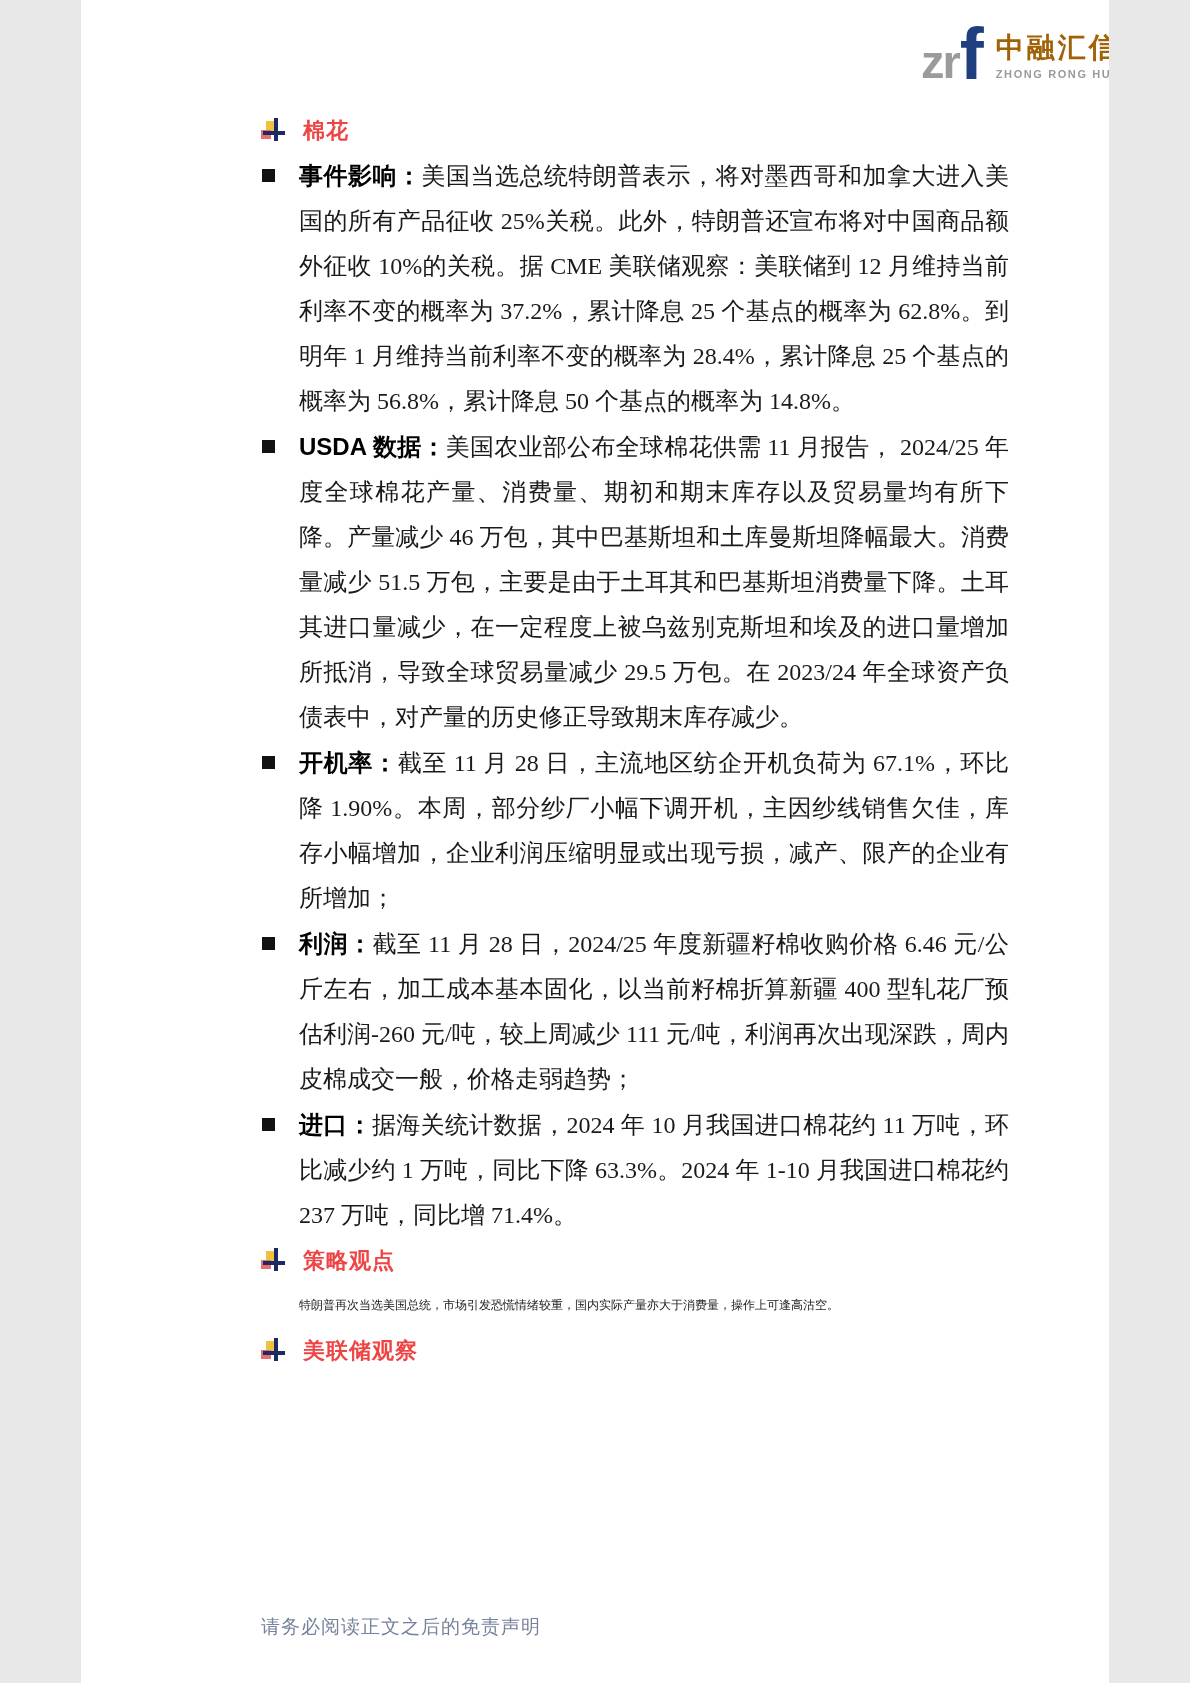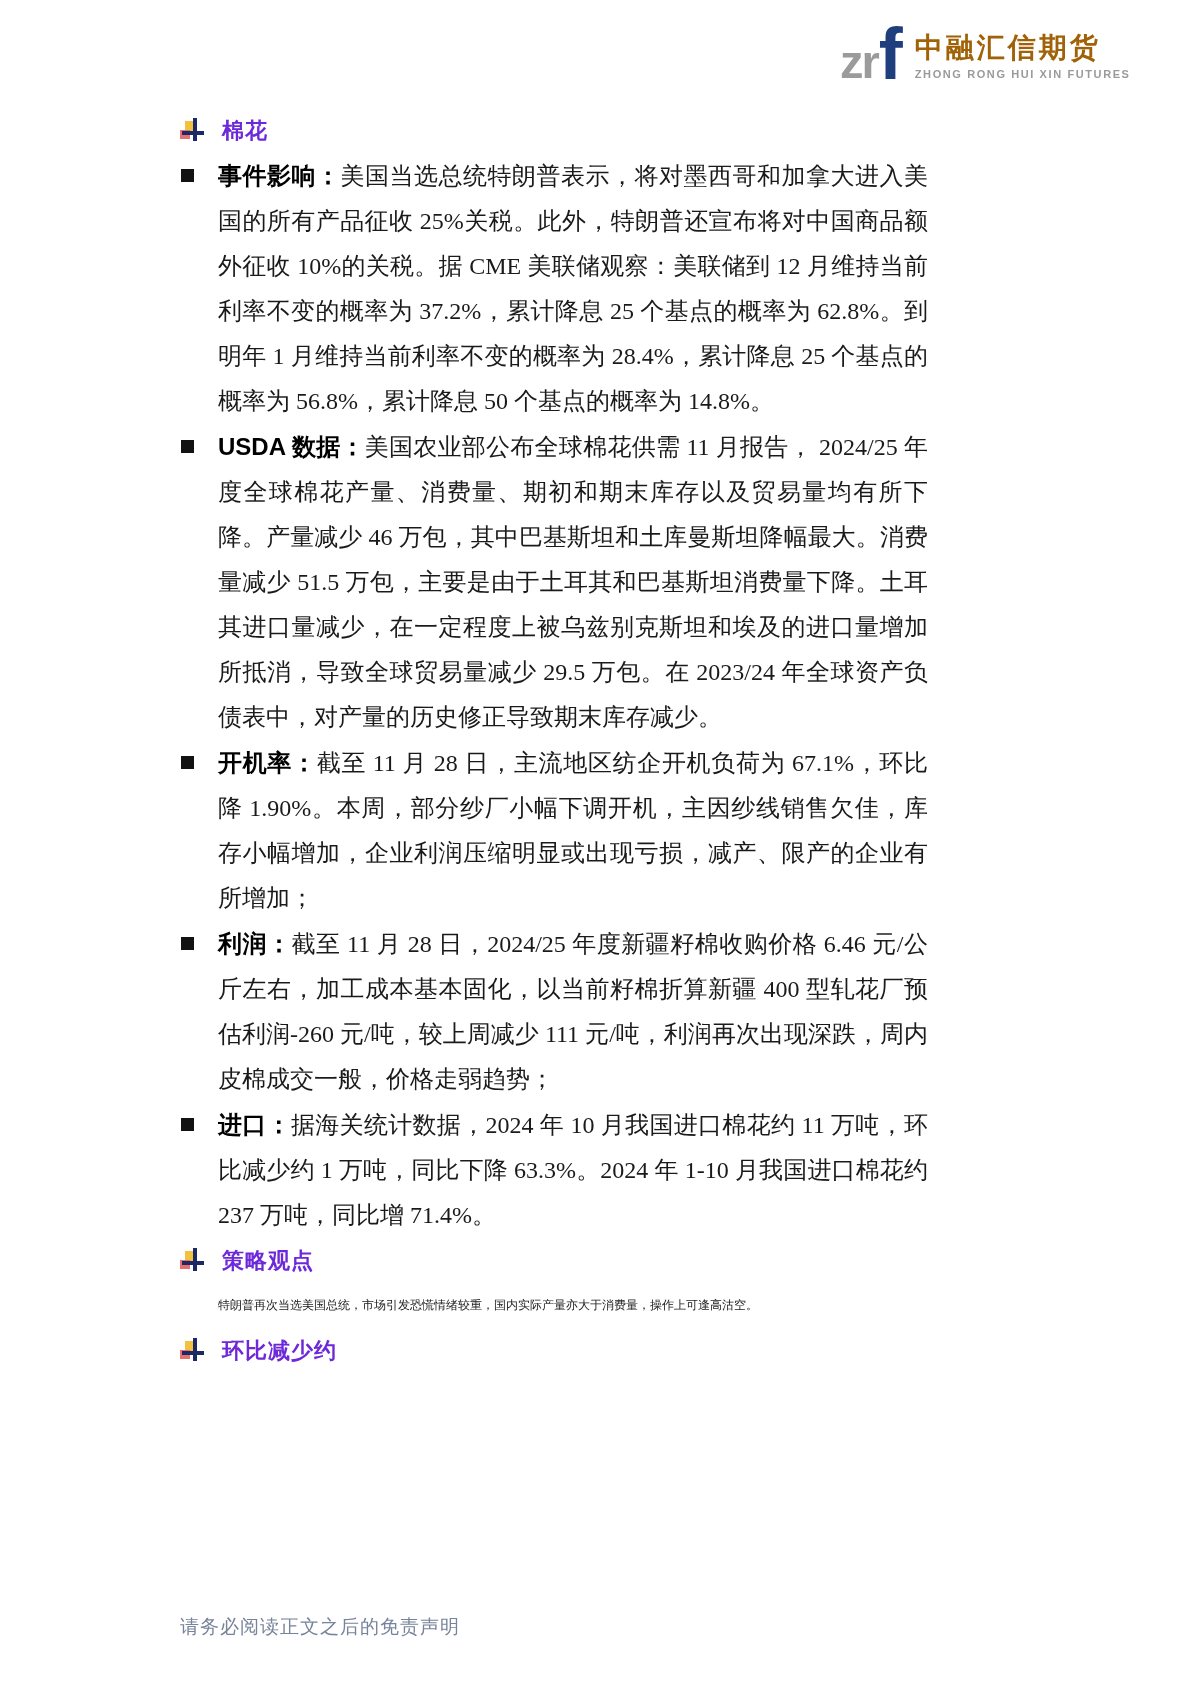--- a/index.html
+++ b/index.html
@@ -1,18 +1,18 @@
 <!DOCTYPE html>
 <html><head>
 <meta charset="utf-8">
 <style>
   html,body{margin:0;padding:0;background:#e8e8e8;}
   .page{
     position:relative;
-    width:1190px;height:1683px;
+    width:1028px;height:1683px;
     margin:0 auto;
     background:#ffffff;
     font-family:"Liberation Serif","DejaVu Serif",serif;
     color:#1a1a1a;
     overflow:hidden;
   }
 
   
   .logo{
     position:absolute;top:24px;left:840px;
@@ -42,21 +42,21 @@
 
   
   .content{position:absolute;left:180px;top:108px;width:760px;}
 
   .section-header{
     display:flex;align-items:center;gap:17px;
     height:45px;margin:0;
   }
   .section-title{
     font-family:"Liberation Sans","DejaVu Sans",sans-serif;
-    font-size:22px;font-weight:bold;color:#6d28d9;
+    font-size:22px;font-weight:bold;color:#ef4444;
     letter-spacing:1px;
   }
 
   
   .plus-icon{position:relative;width:25px;height:26px;flex:none;display:inline-block;}
   .plus-icon .yel{position:absolute;left:5px;top:3px;width:11px;height:11px;background:#f2c23e;}
   .plus-icon .red{position:absolute;left:0px;top:12px;width:10px;height:9px;background:#e4716f;}
   .plus-icon .vbar{position:absolute;left:13px;top:0px;width:4px;height:23px;background:#1b2a66;}
   .plus-icon .hbar{position:absolute;left:2px;top:13px;width:22px;height:4px;background:#1b2a66;}
 
@@ -147,21 +147,21 @@
     </div>
     <p class="para">特朗普再次当选美国总统，市场引发恐慌情绪较重，国内实际产量亦大于消费量，操作上可逢高沽空。</p>
 
     <div class="section-header">
       <span class="plus-icon">
         <span class="yel"></span>
           <span class="red"></span>
           <span class="vbar"></span>
           <span class="hbar"></span>
       </span>
-      <span class="section-title">环比减少约</span>
+      <span class="section-title">美联储观察</span>
     </div>
 
   </main>
 
   <footer class="footer">
     <span>请务必阅读正文之后的免责声明</span>
   </footer>
 
 </div>
 

